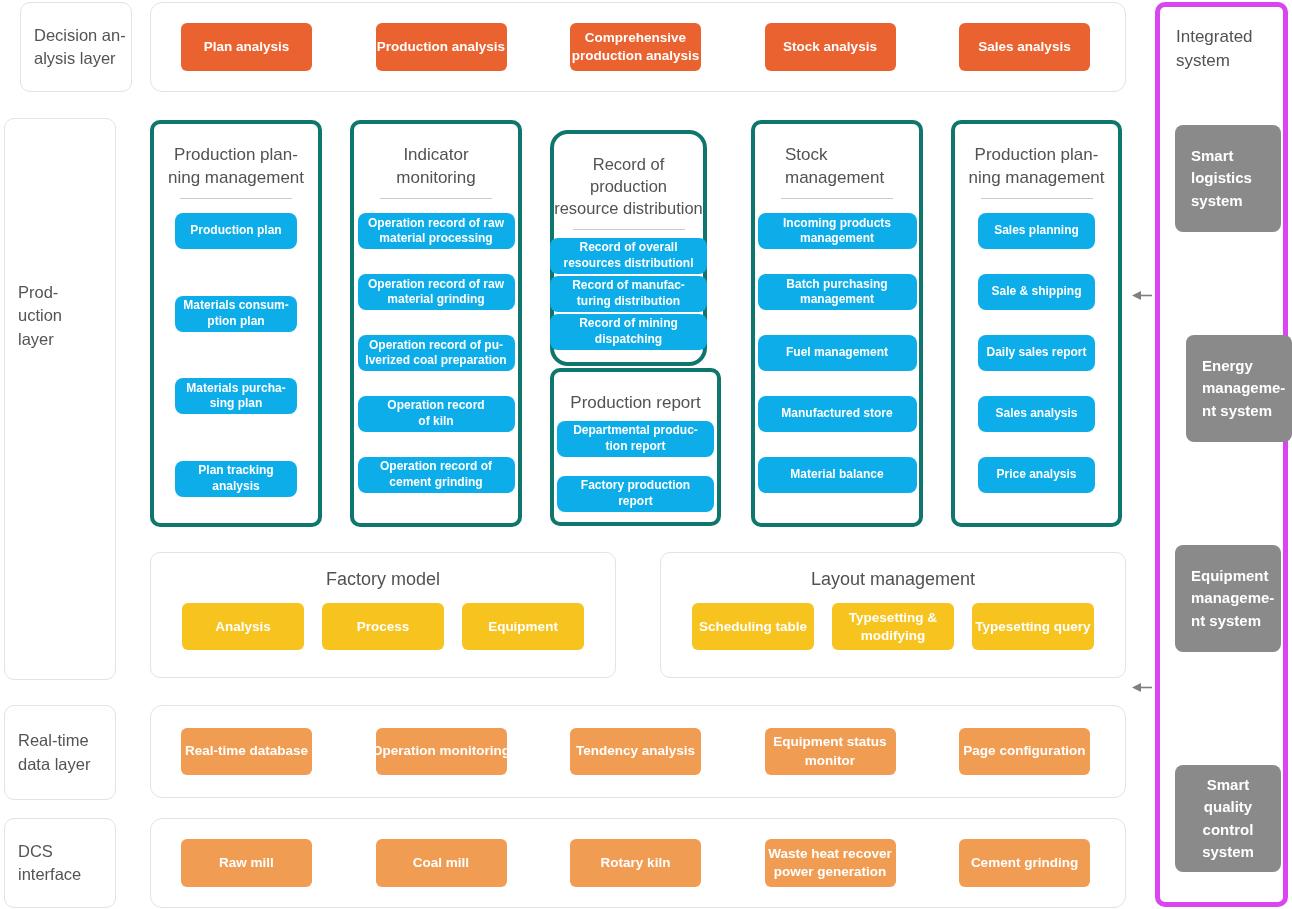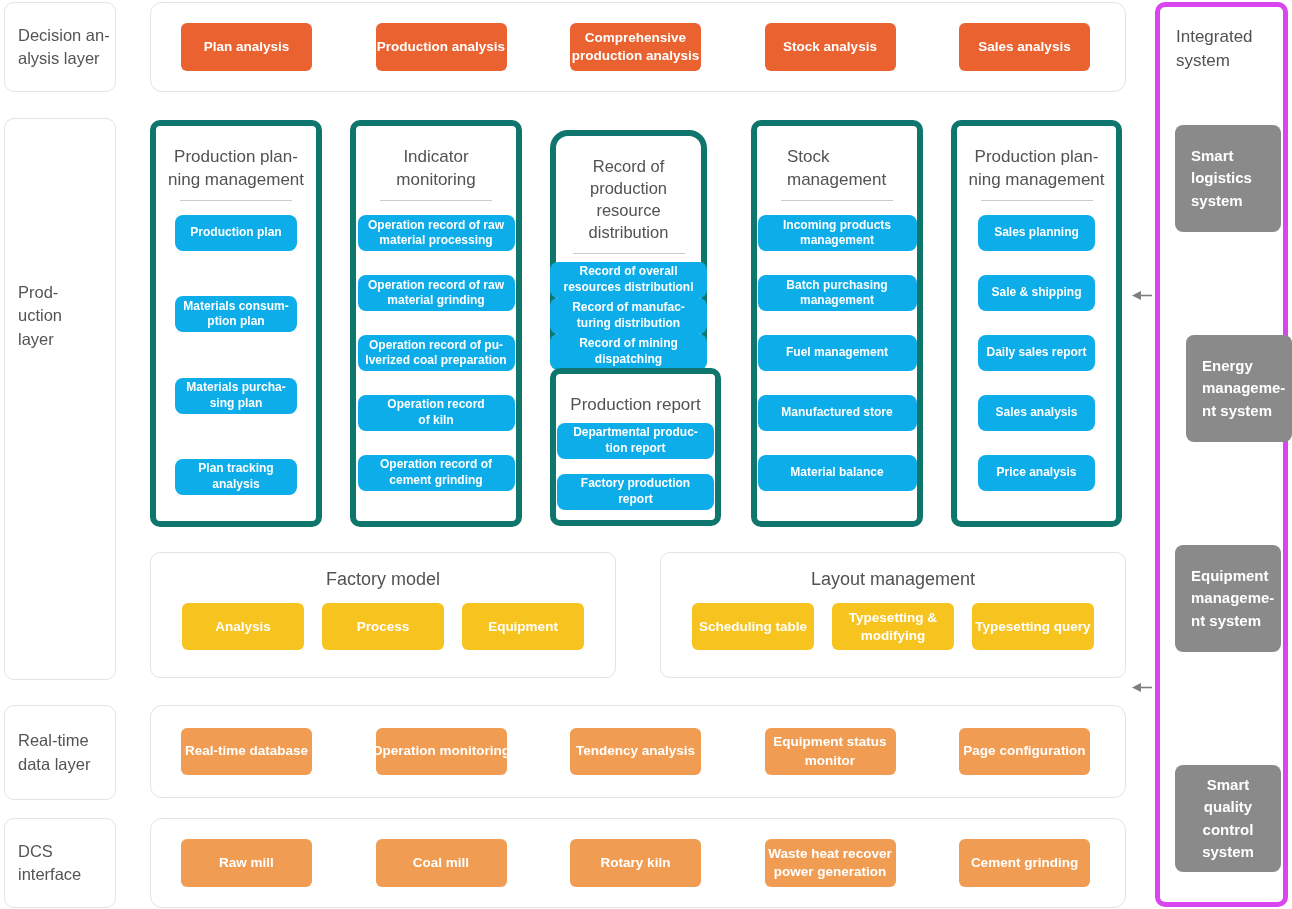--- a/index.html
+++ b/index.html
@@ -34,21 +34,21 @@
     white-space:pre; overflow:hidden; flex:0 0 auto;
   }
   .btn-orange  { background:#E9622F; width:131px; height:48px; border-radius:6px; font-size:13.5px; line-height:1.35; }
   .btn-lorange { background:#F09D53; width:131px; height:47px; border-radius:6px; font-size:13.5px; line-height:1.35; }
   .btn-yellow  { background:#F7C31E; width:122px; height:47px; border-radius:6px; font-size:13.5px; line-height:1.3; }
   .btn-blue    { background:#0CADE9; border-radius:8px; min-height:36px; font-size:12px; line-height:1.3; padding:2px 0; }
   .w122{width:122px} .w157{width:157px} .w159{width:159px} .w117{width:117px}
 
   .prod-card {
     position:absolute; background:#fff;
-    border:6px solid #0f766e; border-radius:10px;
+    border:4px solid #0f766e; border-radius:10px;
     display:flex; flex-direction:column;
   }
   .card-title {
     font-size:17px; color:#525252; text-align:center;
     line-height:1.33; white-space:pre-line; padding-top:20px;
   }
   .card-title.small { font-size:16.5px; }
   .card-title.left  { text-align:left; padding-left:30px; }
   .underline { width:112px; height:1px; background:#CBCBCB; margin:9px auto 0; flex:0 0 auto; }
   .btn-col {
@@ -72,21 +72,21 @@
     color:#fff; font-weight:bold; font-size:15px; line-height:1.5;
     display:flex; align-items:center; white-space:pre-line;
     padding-left:16px;
   }
   .gray-box.centered { padding-left:0; justify-content:center; text-align:center; }
   .arrow { position:absolute; }
 </style>
 </head>
 <body>
 
-<div class="card layer-box" style="left:4px; top:2px; width:112px; height:90px;">
+<div class="card layer-box" style="left:20px; top:2px; width:112px; height:90px;">
   <div class="layer-label">Decision an-
 alysis layer</div>
 </div>
 
 <div class="card layer-box top-aligned" style="left:4px; top:118px; width:112px; height:562px;">
   <div class="layer-label">Prod-
 uction
 layer</div>
 </div>
 

